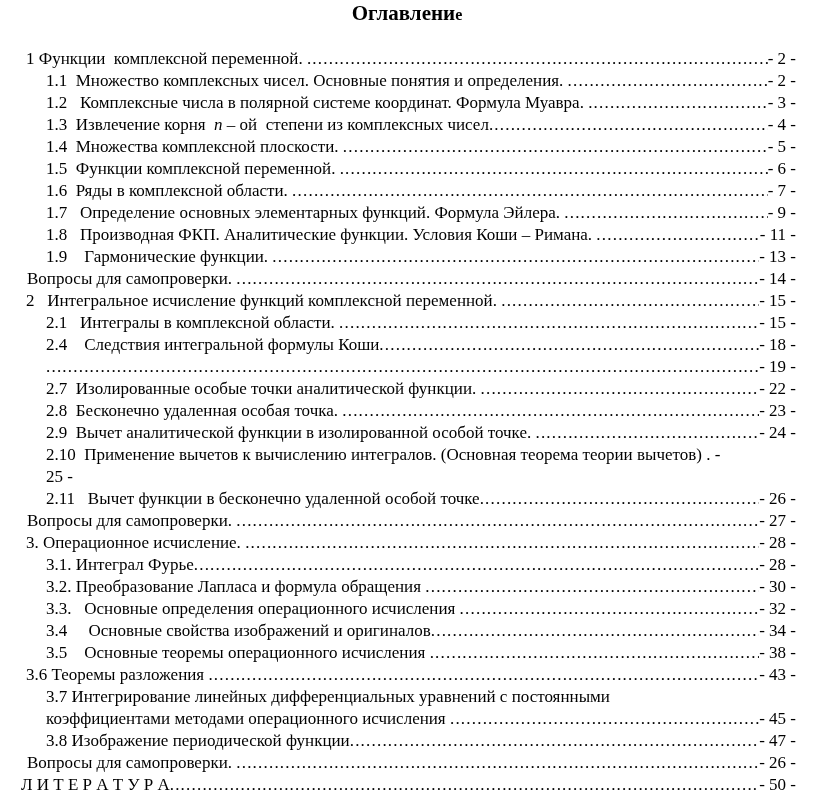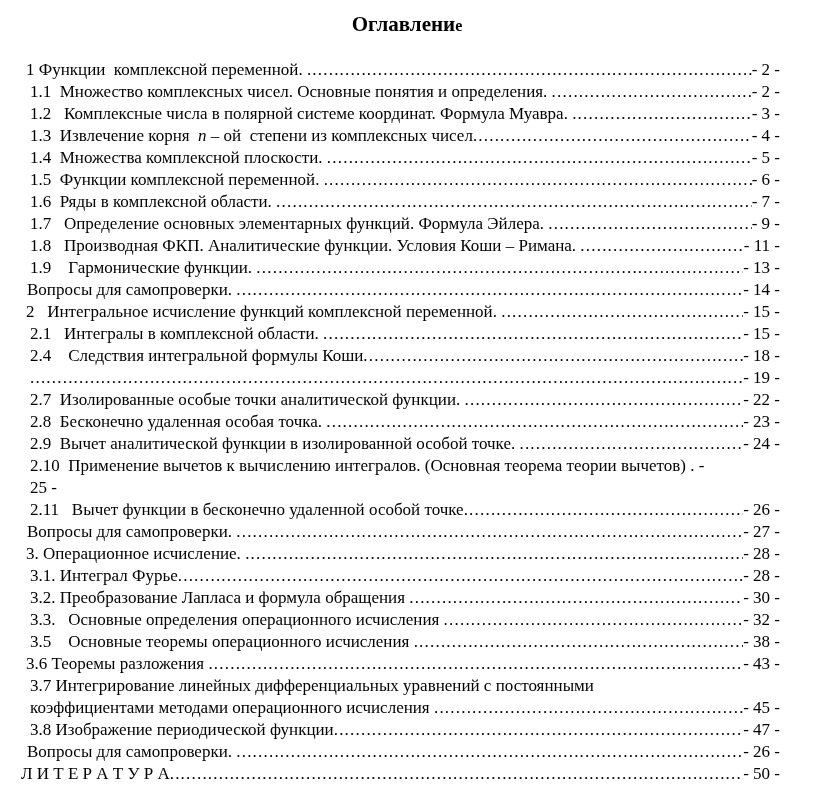--- a/index.html
+++ b/index.html
@@ -11,28 +11,27 @@
     color: #000000;
     font-family: "Liberation Serif", "DejaVu Serif", serif;
     font-size: 17px;
     overflow: hidden;
     box-sizing: border-box;
   }
   .title {
     text-align: center;
     font-weight: bold;
     font-size: 21px;
-    padding-top: 11px;
     line-height: 27px;
   }
   .title-tail { font-size: 16px; }
   .toc {
     margin-top: 20px;
     padding-left: 5px;
-    padding-right: 34px;
+    padding-right: 18px;
   }
   .row {
     display: flex;
     align-items: baseline;
     height: 22px;
     line-height: 22px;
     overflow: hidden;
   }
   .row .text { white-space: pre; flex: 0 0 auto; }
   .row .text .it { font-style: italic; }
@@ -43,21 +42,21 @@
     min-width: 10px;
     letter-spacing: 1.2px;
   }
   .dots::after {
     content: "....................................................................................................................................................................................................................";
   }
   .page-num { white-space: pre; flex: 0 0 auto; }
   .ind0 { margin-left: 16px; }
   .ind1 { margin-left: 22px; }
   .ind2 { margin-left: 21px; }
-  .ind3 { margin-left: 25px; }
+  .ind3 { margin-left: 41px; }
 </style>
 </head>
 <body>
 
 <div class="page">
   <div class="title"><span>Оглавлени</span><span class="title-tail">е</span></div>
   <div class="toc">
       <div class="row ind2">
     <span class="text"><span>1 Функции  комплексной переменной. </span></span>
     <span class="dots"></span>
@@ -179,20 +178,25 @@
     <span class="text"><span>3.2. Преобразование Лапласа и формула обращения </span></span>
     <span class="dots"></span>
     <span class="page-num">- 30 -</span>
   </div>
       <div class="row ind3">
     <span class="text"><span>3.3.   Основные определения операционного исчисления </span></span>
     <span class="dots"></span>
     <span class="page-num">- 32 -</span>
   </div>
       <div class="row ind3">
+    <span class="text"><span>3.4     Основные свойства изображений и оригиналов</span></span>
+    <span class="dots"></span>
+    <span class="page-num">- 34 -</span>
+  </div>
+      <div class="row ind3">
     <span class="text"><span>3.5    Основные теоремы операционного исчисления </span></span>
     <span class="dots"></span>
     <span class="page-num">- 38 -</span>
   </div>
       <div class="row ind2">
     <span class="text"><span>3.6 Теоремы разложения </span></span>
     <span class="dots"></span>
     <span class="page-num">- 43 -</span>
   </div>
       <div class="row ind3">

